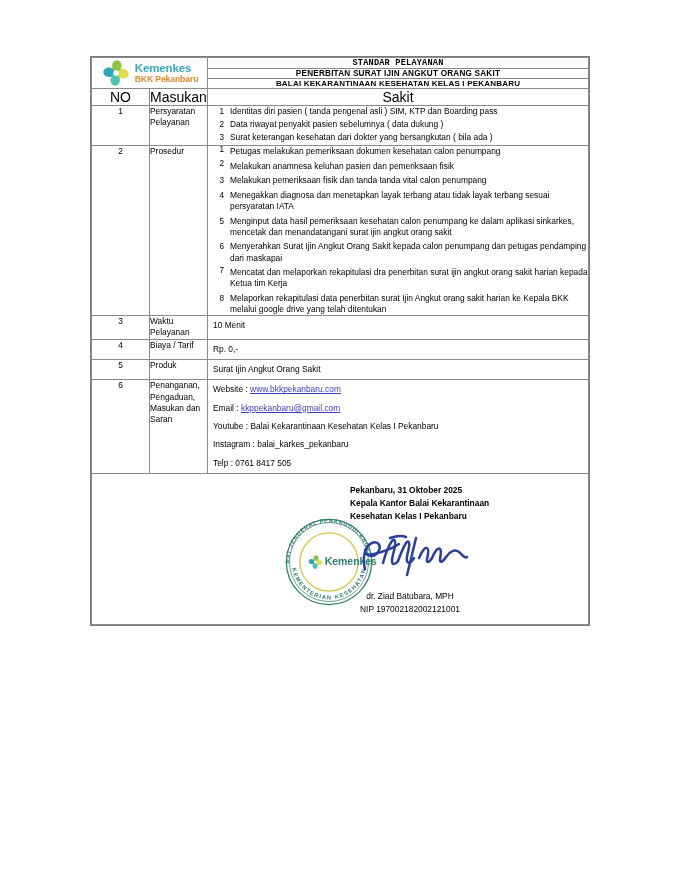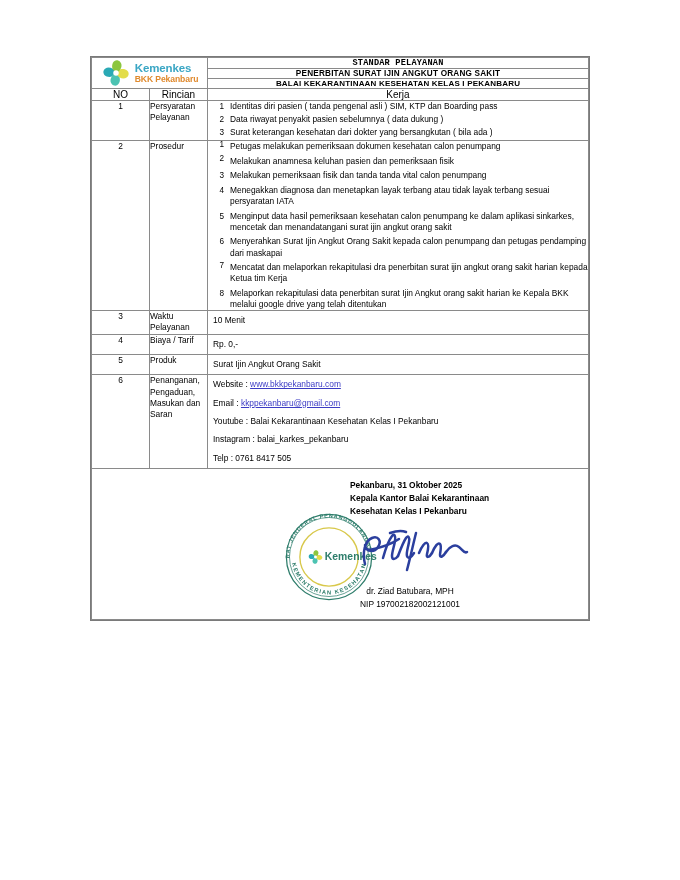--- a/index.html
+++ b/index.html
@@ -83,21 +83,21 @@
     padding: 5px 4px;
     letter-spacing: 0.2px;
   }
   .hdr-t1 { font-size: 8.6px; font-family: Liberation Mono, monospace; }
   .hdr-t2 { font-size: 8.2px; }
   .hdr-t3 { font-size: 8.0px; }
 
   
   .ch {
     text-align: center;
-    font-size: 10px;
+    font-size: 14px;
     padding: 3px 2px;
   }
   .col-no { width: 24px; }
   .col-rincian { width: 91px; }
 
   
   .cno {
     text-align: center;
     font-size: 8.4px;
     padding: 3px 2px;
@@ -232,22 +232,22 @@
       </tr>
       <tr>
         <td class="hdr-title hdr-t2">PENERBITAN SURAT IJIN ANGKUT ORANG SAKIT</td>
       </tr>
       <tr>
         <td class="hdr-title hdr-t3">BALAI KEKARANTINAAN KESEHATAN KELAS I PEKANBARU</td>
       </tr>
 
       <tr>
         <td class="ch col-no">NO</td>
-        <td class="ch col-rincian">Rincian</td>
-        <td class="ch">Kerja</td>
+        <td class="ch col-rincian">Masukan</td>
+        <td class="ch">Sakit</td>
       </tr>
 
       <tr>
         <td class="cno">1</td>
         <td class="crin">Persyaratan Pelayanan</td>
         <td class="cur">
           <ol class="ur tight">
             <li>
               <span class="num">1</span>
               <span class="txt">Identitas diri pasien ( tanda pengenal asli ) SIM, KTP dan Boarding pass</span>

